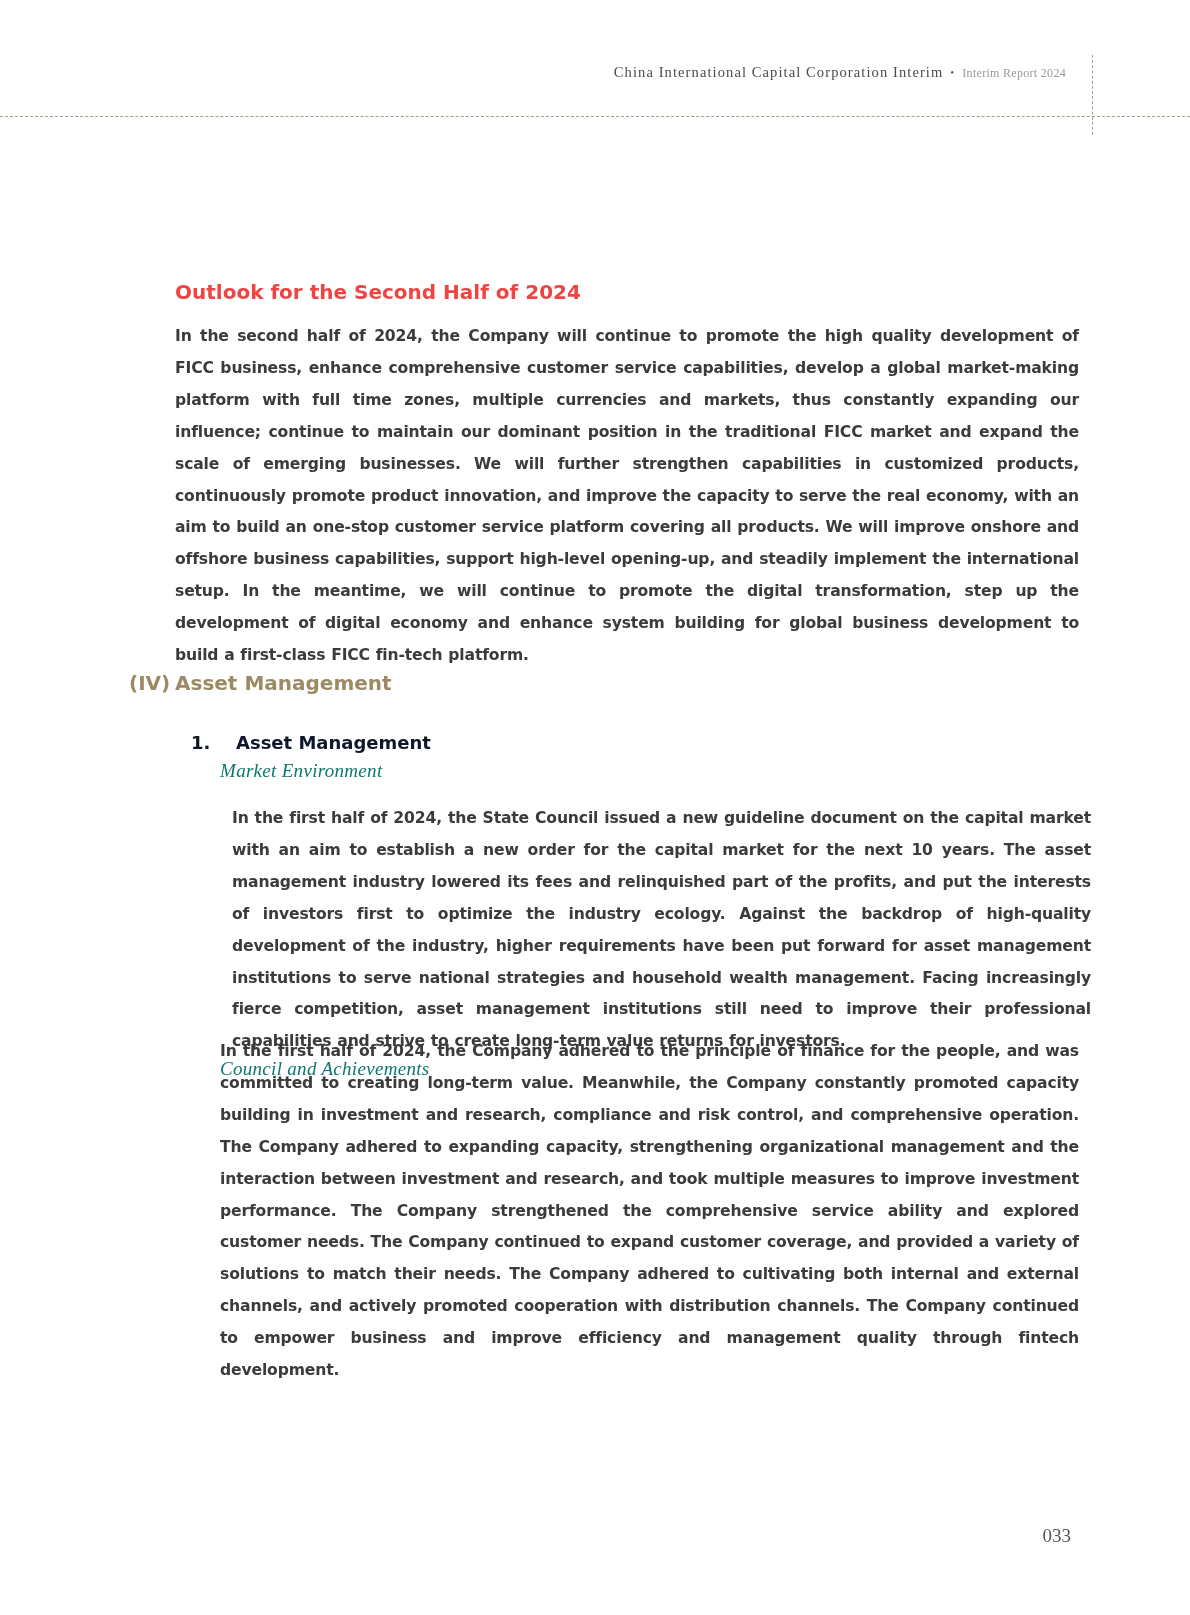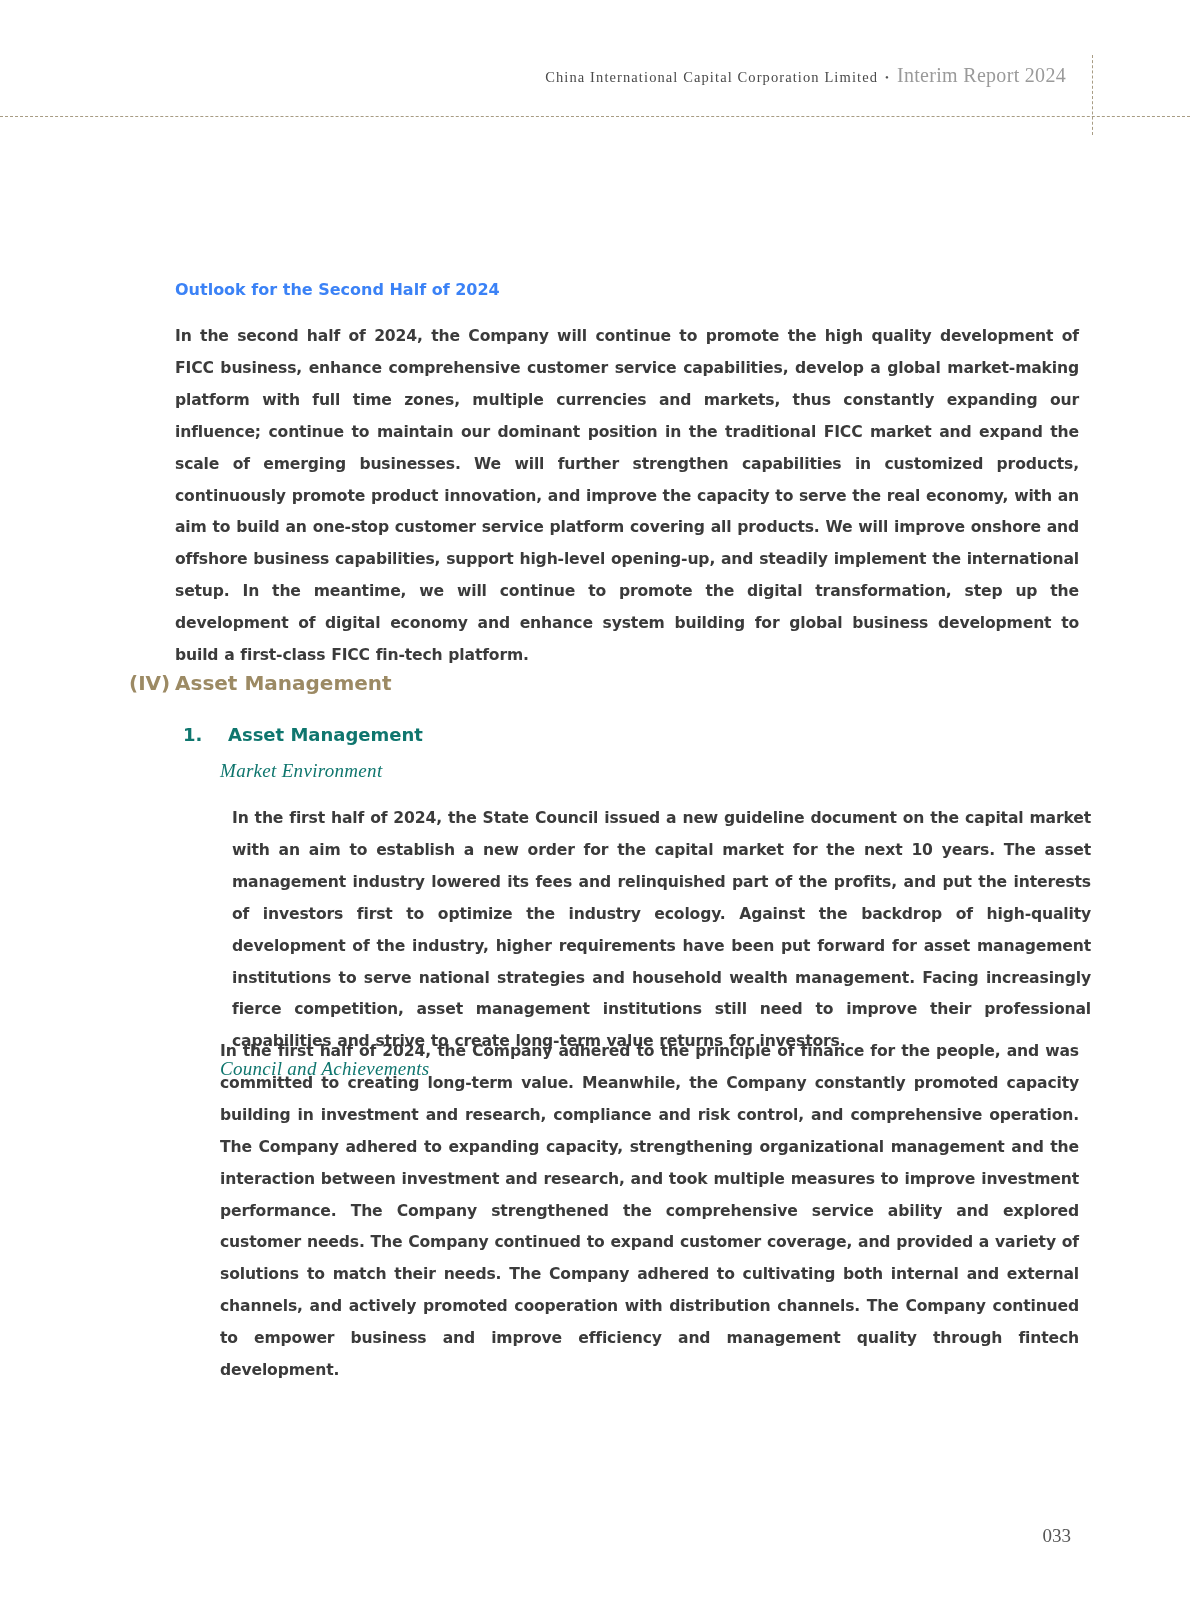--- a/index.html
+++ b/index.html
@@ -4,73 +4,73 @@
 <style>
   html, body { margin: 0; padding: 0; background: #ffffff; }
   body { width: 1190px; height: 1615px; position: relative; overflow: hidden; }
   .hdr-text {
     position: absolute; top: 64px; right: 124px;
     font-family: "Liberation Serif", "DejaVu Serif", serif;
     font-size: 14.5px; letter-spacing: 1.1px; white-space: nowrap;
     color: #4a4a4a;
   }
   .hdr-text .dot { color: #555; margin: 0 7px; font-size: 11px; position: relative; top: -1px; }
-  .hdr-text .report { color: #9a9a9a; letter-spacing: 0.3px; font-size: 20px; }
+  .hdr-text .report { color: #9a9a9a; letter-spacing: 0.3px; font-size: 12px; }
   .hdr-dash {
     position: absolute; top: 116px; left: 0; width: 1190px; height: 0;
     border-top: 1.2px dashed #a89c84;
   }
   .hdr-vline {
     position: absolute; left: 1092px; top: 55px; height: 80px; width: 0;
     border-left: 1.2px dashed #a89c84;
   }
   .h-outlook {
     position: absolute; left: 175px; top: 280px;
     font-family: "DejaVu Sans", sans-serif; font-weight: bold;
-    font-size: 16px; color: #3b82f6; margin: 0;
+    font-size: 20px; color: #ef4444; margin: 0;
   }
   .para {
     position: absolute; margin: 0;
     font-family: "DejaVu Sans", sans-serif; font-size: 15.6px;
     line-height: 31.9px; color: #3b3b3b; text-align: justify;
     font-weight: bold; letter-spacing: -0.15px; word-spacing: 0.5px;
   }
   .para.p1 { left: 175px; top: 321px; width: 904px; }
   .para.p2 { left: 232px; top: 803px; width: 859px; }
   .para.p3 { left: 220px; top: 1036px; width: 859px; }
   .h-section {
     position: absolute; left: 129px; top: 671px; margin: 0;
     font-family: "DejaVu Sans", sans-serif; font-weight: bold;
     font-size: 20px; color: #9c8a64; white-space: nowrap;
   }
   .h-section .num { display: inline-block; width: 46px; }
   .h-sub {
-    position: absolute; left: 175px; top: 716px; margin: 8px;
+    position: absolute; left: 175px; top: 716px; margin: 16px;
     font-family: "DejaVu Sans", sans-serif; font-weight: bold;
-    font-size: 18px; color: #0f766e; white-space: nowrap;
+    font-size: 18px; color: #0f172a; white-space: nowrap;
   }
   .h-sub .num { display: inline-block; width: 45px; }
   .h-italic {
     position: absolute; left: 220px; margin: 0;
     font-family: "Liberation Serif", "DejaVu Serif", serif; font-style: italic;
     font-size: 19px; color: #0f766e; font-weight: normal; letter-spacing: 0.3px;
   }
   .h-italic.market { top: 760px; }
   .h-italic.actions { top: 1058px; }
   .page-num {
     position: absolute; right: 119px; top: 1525px;
     font-family: "Liberation Serif", "DejaVu Serif", serif;
     font-size: 19px; color: #555; text-align: right;
   }
 </style>
 </head>
 <body>
 
 <div class="hdr-text">
-  <span>China International Capital Corporation Limited</span><span class="dot">•</span><span class="report">Interim Report 2024</span>
+  <span>China International Capital Corporation Interim</span><span class="dot">•</span><span class="report">Interim Report 2024</span>
 </div>
 <div class="hdr-dash"></div>
 <div class="hdr-vline"></div>
 
 <h2 class="h-outlook">Outlook for the Second Half of 2024</h2>
 <p class="para p1">In the second half of 2024, the Company will continue to promote the high quality development of FICC business, enhance comprehensive customer service capabilities, develop a global market-making platform with full time zones, multiple currencies and markets, thus constantly expanding our influence; continue to maintain our dominant position in the traditional FICC market and expand the scale of emerging businesses. We will further strengthen capabilities in customized products, continuously promote product innovation, and improve the capacity to serve the real economy, with an aim to build an one-stop customer service platform covering all products. We will improve onshore and offshore business capabilities, support high-level opening-up, and steadily implement the international setup. In the meantime, we will continue to promote the digital transformation, step up the development of digital economy and enhance system building for global business development to build a first-class FICC fin-tech platform.</p>
 
 <h2 class="h-section"><span class="num">(IV)</span><span>Asset Management</span></h2>
 
 <h3 class="h-sub"><span class="num">1.</span><span>Asset Management</span></h3>

